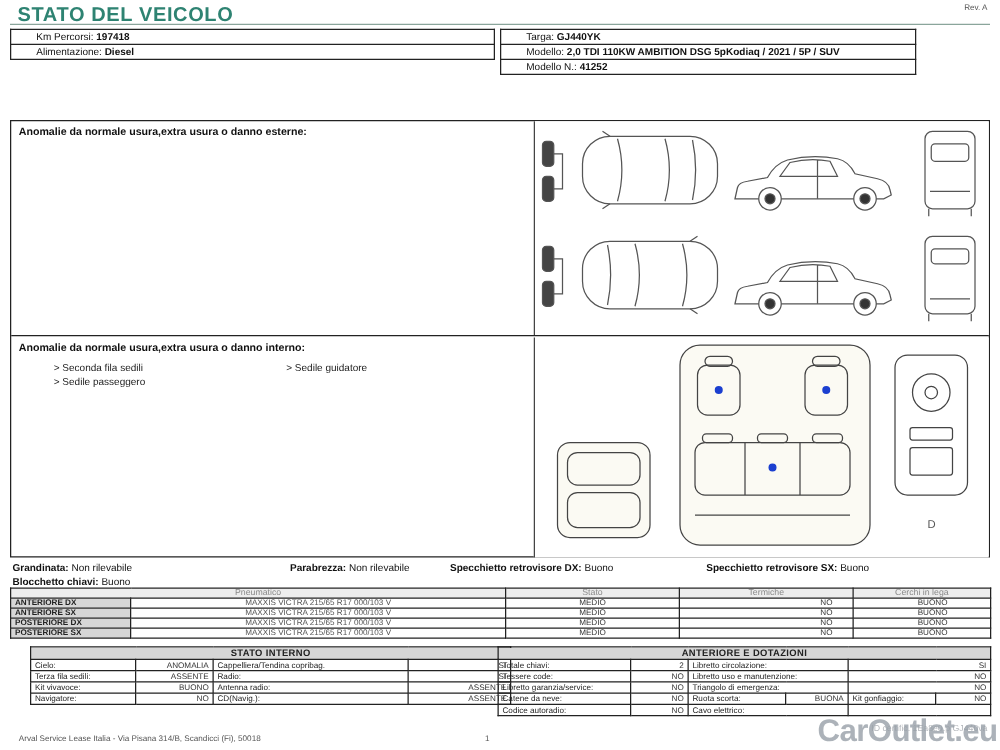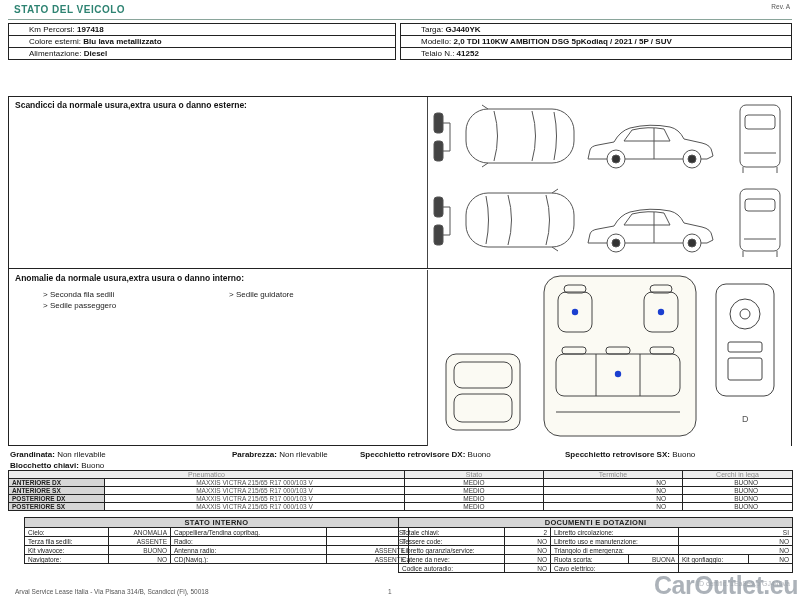--- a/index.html
+++ b/index.html
@@ -4,21 +4,21 @@
 <style>
   * { margin:0; padding:0; box-sizing:border-box; }
   html,body { width:800px; height:600px; }
   body {
     position:relative; background:#ffffff; overflow:hidden;
     font-family:"Liberation Sans", sans-serif; color:#111;
   }
   .abs { position:absolute; }
 
   
-  #page-title { left:14px; top:4px; font-size:10px; font-weight:bold; color:#2e8372; letter-spacing:.5px; }
+  #page-title { left:14px; top:4px; font-size:16px; font-weight:bold; color:#2e8372; letter-spacing:.5px; }
   #rev { right:10px; top:3px; font-size:6.5px; color:#555; }
   #head-rule { left:8px; right:8px; top:19px; border-top:1px solid #8aa59b; }
 
   
   table { border-collapse:collapse; table-layout:fixed; }
   .info-table { position:absolute; }
   .info-table td { border:1px solid #222; padding:1px 20px; font-size:8px; height:12px; white-space:nowrap; overflow:hidden; }
   .lblv { font-weight:normal; }
   .valb { font-weight:bold; }
 
@@ -66,46 +66,43 @@
 <div class="abs" id="page-title">STATO DEL VEICOLO</div>
 <div class="abs" id="rev">Rev. A</div>
 <div class="abs" id="head-rule"></div>
 
 <table class="info-table" id="info-left" style="left:8px; top:23px; width:388px;">
   <tbody>
       <tr>
         <td><span class="lblv">Km Percorsi:</span> <span class="valb">197418</span></td>
       </tr>
   <tr>
-        <td><span class="lblv">Colore esterni:</span> <span class="valb">Blu lava metallizzato</span></td>
-      </tr>
-  <tr>
         <td><span class="lblv">Alimentazione:</span> <span class="valb">Diesel</span></td>
       </tr>
 </tbody>
   </table>
 
-<table class="info-table" id="info-right" style="left:400px; top:23px; width:392px;">
+<table class="info-table" id="info-right" style="left:400px; top:23px; width:333px;">
   <tbody>
       <tr>
         <td><span class="lblv">Targa:</span> <span class="valb">GJ440YK</span></td>
       </tr>
   <tr>
         <td><span class="lblv">Modello:</span> <span class="valb">2,0 TDI 110KW AMBITION DSG 5pKodiaq / 2021 / 5P / SUV</span></td>
       </tr>
   <tr>
-        <td><span class="lblv">Telaio N.:</span> <span class="valb">41252</span></td>
+        <td><span class="lblv">Modello N.:</span> <span class="valb">41252</span></td>
       </tr>
 </tbody>
   </table>
 
 <div class="abs" id="main-box">
 
   <div id="ext-section">
-    <span class="section-title">Scandicci da normale usura,extra usura o danno esterne:</span>
+    <span class="section-title">Anomalie da normale usura,extra usura o danno esterne:</span>
     <div class="diagram-area">
       <svg width="360" height="168" viewBox="0 0 360 168">
         <g stroke="#555" fill="none" stroke-width="1">
 
           <g>
             <rect x="6" y="16" width="9" height="20" rx="3" fill="#444"></rect>
             <rect x="6" y="44" width="9" height="20" rx="3" fill="#444"></rect>
             <path d="M15,26 h7 v28 h-7"></path>
           </g>
           <g>
@@ -296,21 +293,21 @@
   <colgroup>
       <col style="width:106px">
       <col style="width:46px">
       <col style="width:78px">
       <col style="width:50px">
       <col style="width:70px">
       <col style="width:44px">
     </colgroup>
   <tbody>
       <tr>
-        <td class="title" colspan="6">DOCUMENTI E DOTAZIONI</td>
+        <td class="title" colspan="6">ANTERIORE E DOTAZIONI</td>
       </tr>
   <tr>
     <td>Totale chiavi:</td>
         <td class="v">2</td>
     <td colspan="2">Libretto circolazione:</td>
         <td colspan="2" class="v">SI</td>
   </tr>
   <tr>
     <td>Tessere code:</td>
         <td class="v">NO</td>

